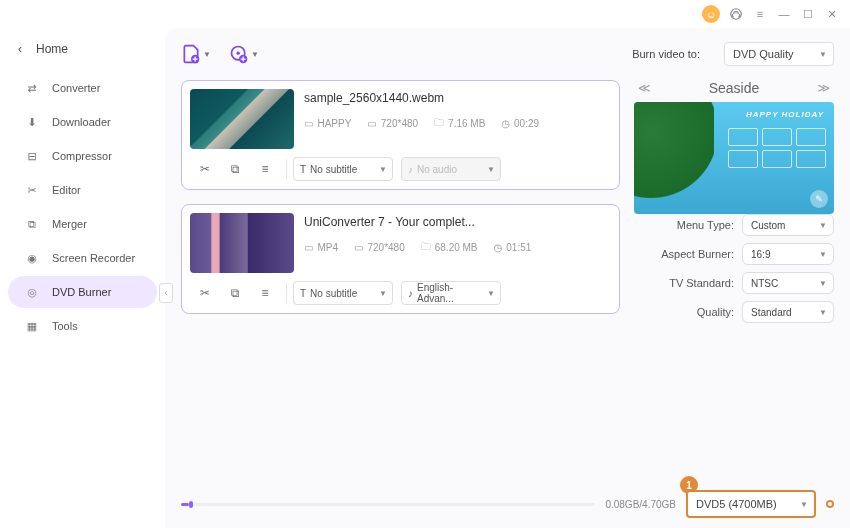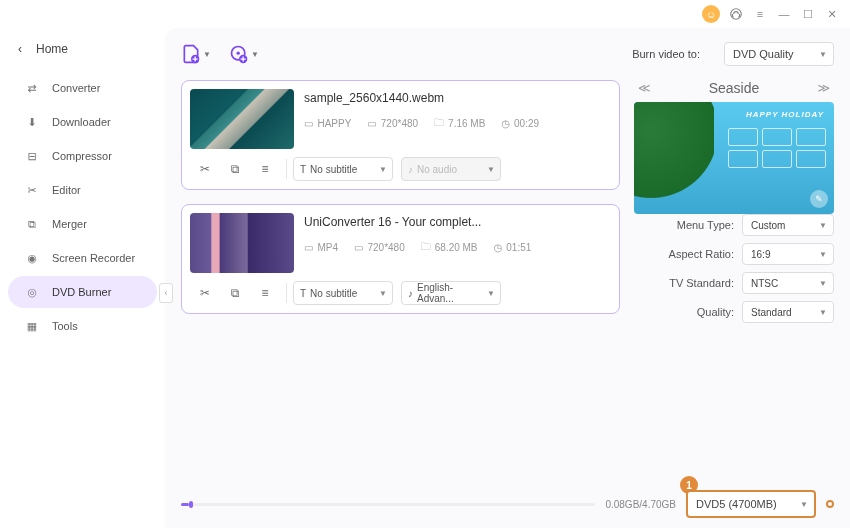--- a/index.html
+++ b/index.html
@@ -44,21 +44,21 @@
 .theme-nav .arr { color:#999; font-size:12px; cursor:pointer; }
 .theme-name { font-size:14px; color:#666; }
 .theme-preview { width:100%; height:112px; border-radius:4px; background:linear-gradient(180deg,#5acaf0 0%,#4ab8e0 55%,#3aa8d0 100%); position:relative; overflow:hidden; }
 .theme-preview::before { content:""; position:absolute; left:-10px; top:-10px; width:90px; height:130px; background:radial-gradient(circle at 30% 30%, #2a7a3a 0%, #1a6a2a 60%, transparent 61%); }
 .hh { position:absolute; top:8px; right:10px; color:#fff; font-style:italic; font-size:8px; letter-spacing:1px; font-weight:bold; }
 .tp-tiles { position:absolute; right:8px; top:26px; display:grid; grid-template-columns:repeat(3,30px); gap:4px; }
 .tp-tile { height:18px; border:1px solid rgba(255,255,255,0.7); border-radius:2px; }
 .tp-edit { position:absolute; right:6px; bottom:6px; width:18px; height:18px; border-radius:50%; background:rgba(255,255,255,0.4); display:flex; align-items:center; justify-content:center; color:#fff; font-size:9px; cursor:pointer; }
 .form-row { display:flex; align-items:center; justify-content:flex-end; gap:8px; margin-bottom:7px; }
 .form-lbl { font-size:11px; color:#555; }
-.form-row .sel { min-width:92px; height:22px; font-size:10px; }
+.form-row .sel { min-width:92px; height:22px; font-size:10px;border-radius:6px; }
 .form-input { width:92px; height:22px; border:1px solid #ddd; border-radius:11px; background:#fff; }
 .bottom { margin-top:auto; padding-top:6px; }
 .prog-row { display:flex; align-items:center; gap:10px; }
 .prog { flex:1; height:3px; background:#eee; border-radius:2px; position:relative; }
 .prog-fill { position:absolute; left:0; top:0; height:100%; width:2%; background:#8a63f7; border-radius:2px; }
 .prog-knob { position:absolute; left:2%; top:-2px; width:4px; height:7px; background:#8a63f7; border-radius:2px; }
 .prog-txt { font-size:10px; color:#888; }
 .disc-sel { height:28px; border:2px solid #d88a3a; border-radius:4px; background:#fff; padding:0 22px 0 8px; font-size:11px; color:#444; display:flex; align-items:center; position:relative; width:130px; cursor:pointer; }
 .disc-sel .caret { position:absolute; right:6px; font-size:8px; color:#888; }
 .burn-wrap { border:2px solid #d88a3a; border-radius:6px; padding:2px; position:relative; }
@@ -197,21 +197,21 @@
                 <span>No audio</span>
                 <span class="caret">▼</span>
               </div>
           </div>
         </div>
 
         <div class="card">
           <div class="cr1">
             <div class="thumb t2"></div>
             <div class="meta">
-              <div class="fname">UniConverter 16 - Your complet...</div>
+              <div class="fname">UniConverter 7 - Your complet...</div>
               <div class="stats">
                 <span class="stat">
                     <span>▭</span>
                     <span>MP4</span>
                   </span>
                 <span class="stat">
                     <span>▭</span>
                     <span>720*480</span>
                   </span>
                 <span class="stat">
@@ -263,21 +263,21 @@
           <span class="tp-edit">✎</span>
         </div>
         <div class="form-row">
             <span class="form-lbl">Menu Type:</span>
             <div class="sel">
               <span>Custom</span>
               <span class="caret">▼</span>
             </div>
           </div>
         <div class="form-row">
-            <span class="form-lbl">Aspect Ratio:</span>
+            <span class="form-lbl">Aspect Burner:</span>
             <div class="sel">
               <span>16:9</span>
               <span class="caret">▼</span>
             </div>
           </div>
         <div class="form-row">
             <span class="form-lbl">TV Standard:</span>
             <div class="sel">
               <span>NTSC</span>
               <span class="caret">▼</span>

